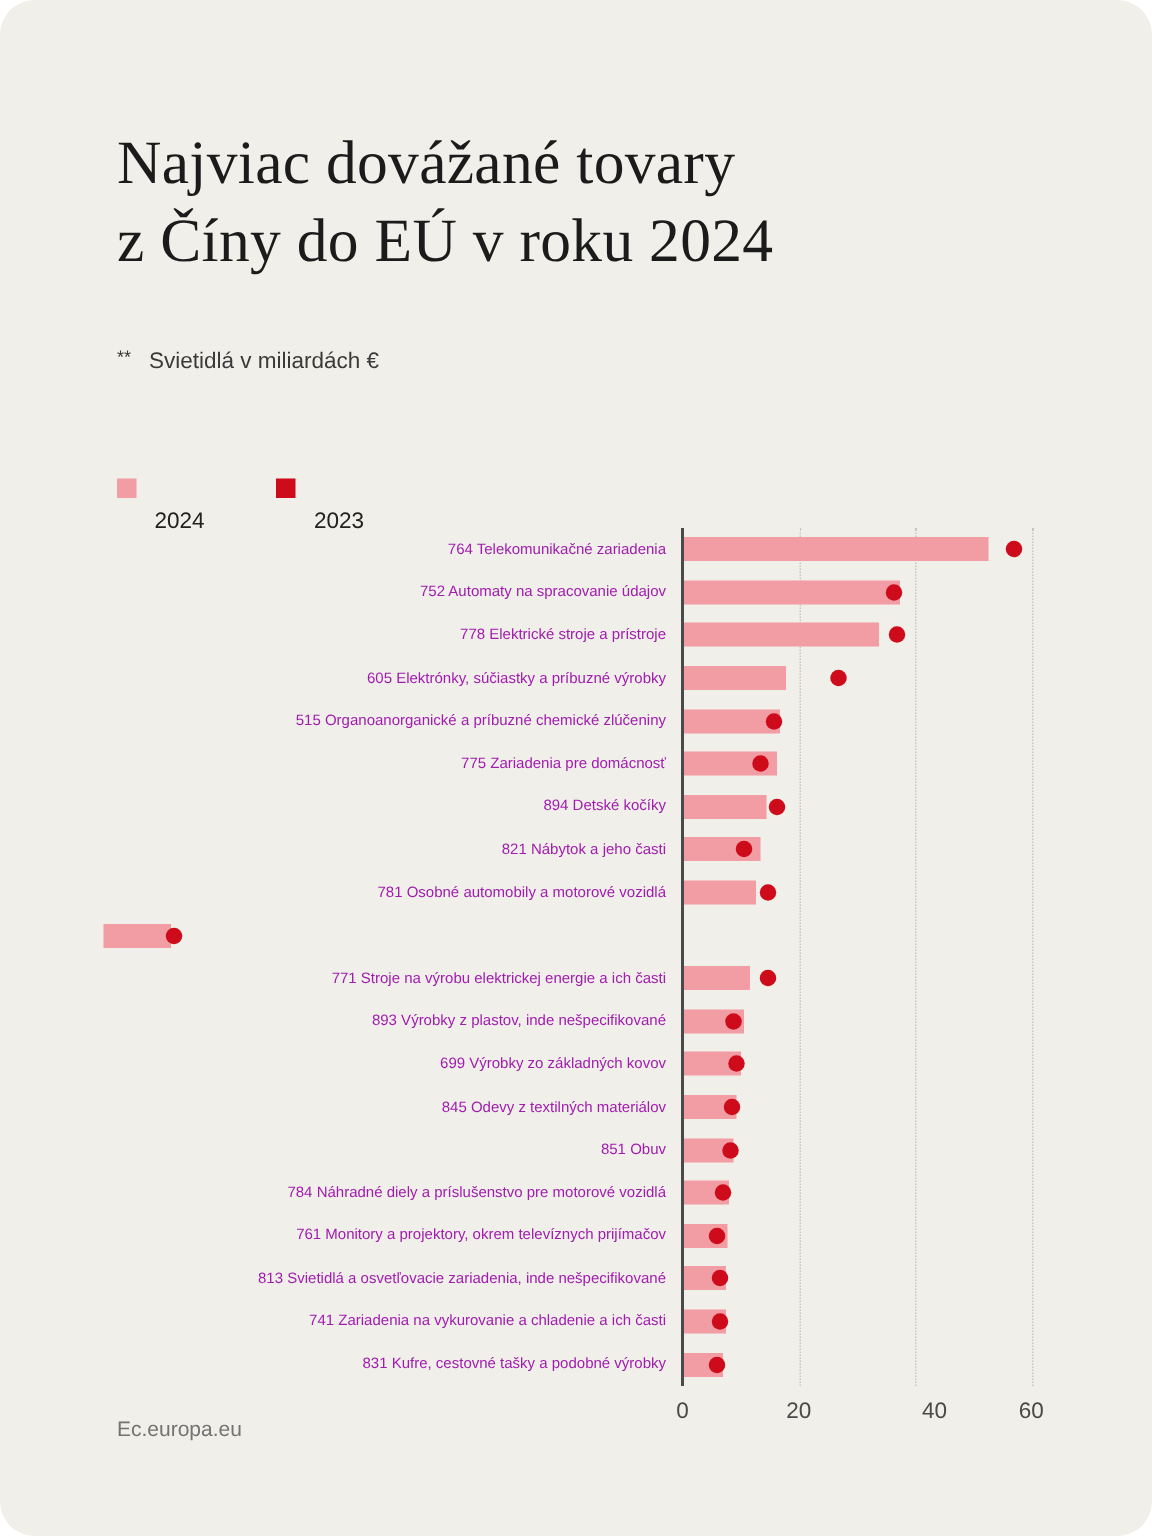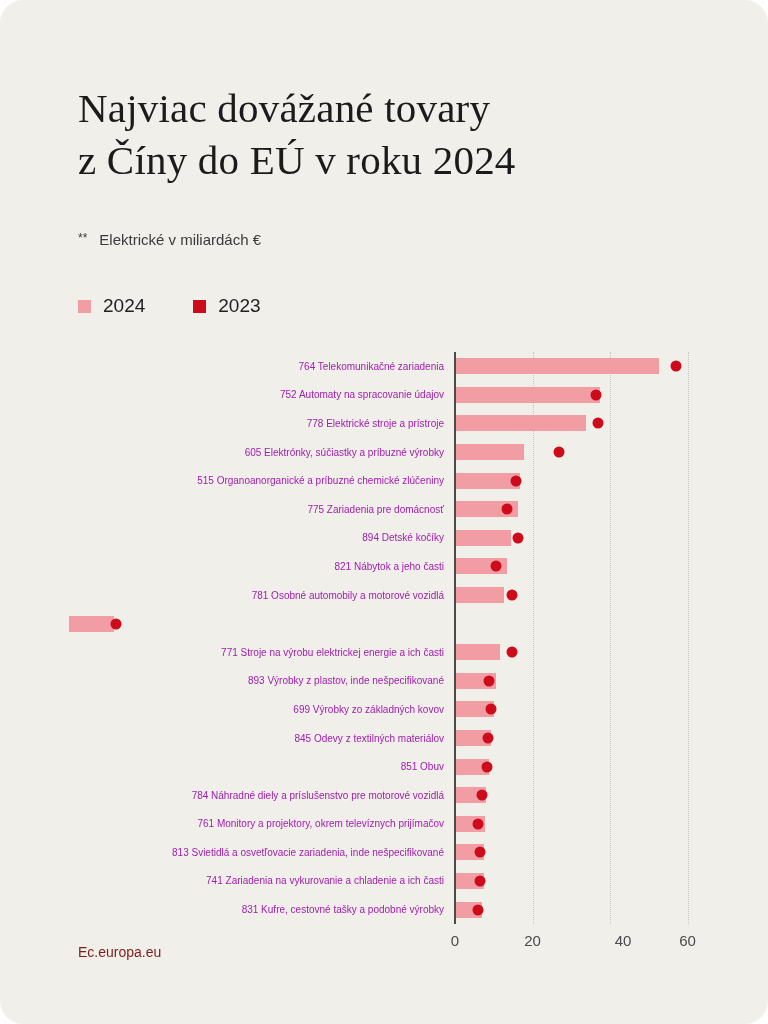--- a/index.html
+++ b/index.html
@@ -41,21 +41,21 @@
   .legend {
     position: absolute;
     left: 78px;
     top: 295px;
     display: flex;
     gap: 48px;
     align-items: center;
   }
   .legend-item { display: flex; align-items: center; gap: 12px; }
   .legend-swatch { width: 13px; height: 13px; }
-  .legend-label { font-size: 19px; color: #222222; }
+  .legend-label { font-size: 15px; color: #222222; margin-top: 44px; }
 
   .chart {
     position: absolute;
     left: 67px;
     top: 352px;
     width: 660px;
     height: 610px;
   }
   .rows {
     position: relative;
@@ -120,35 +120,35 @@
     top: 8px;
     transform: translateX(-50%);
     font-size: 15px;
     color: #4A4A4A;
   }
   .footer {
     position: absolute;
     left: 78px;
     top: 944px;
     font-size: 14px;
-    color: #7f1d1d;
+    color: #737373;
   }
 </style>
 </head>
 <body>
 
 <div class="page">
 
   <div class="title">
     <div>Najviac dovážané tovary</div>
     <div>z Číny do EÚ v roku 2024</div>
   </div>
 
   <div class="note">
-    <span class="stars">**</span><span>Elektrické v miliardách €</span>
+    <span class="stars">**</span><span>Svietidlá v miliardách €</span>
   </div>
 
   <div class="legend">
     <div class="legend-item">
       <span class="legend-swatch" id="swatch-0" style="background: rgb(242, 156, 164);"></span>
       <span class="legend-label">2024</span>
     </div>
     <div class="legend-item">
       <span class="legend-swatch" id="swatch-1" style="background: rgb(206, 11, 27);"></span>
       <span class="legend-label">2023</span>

